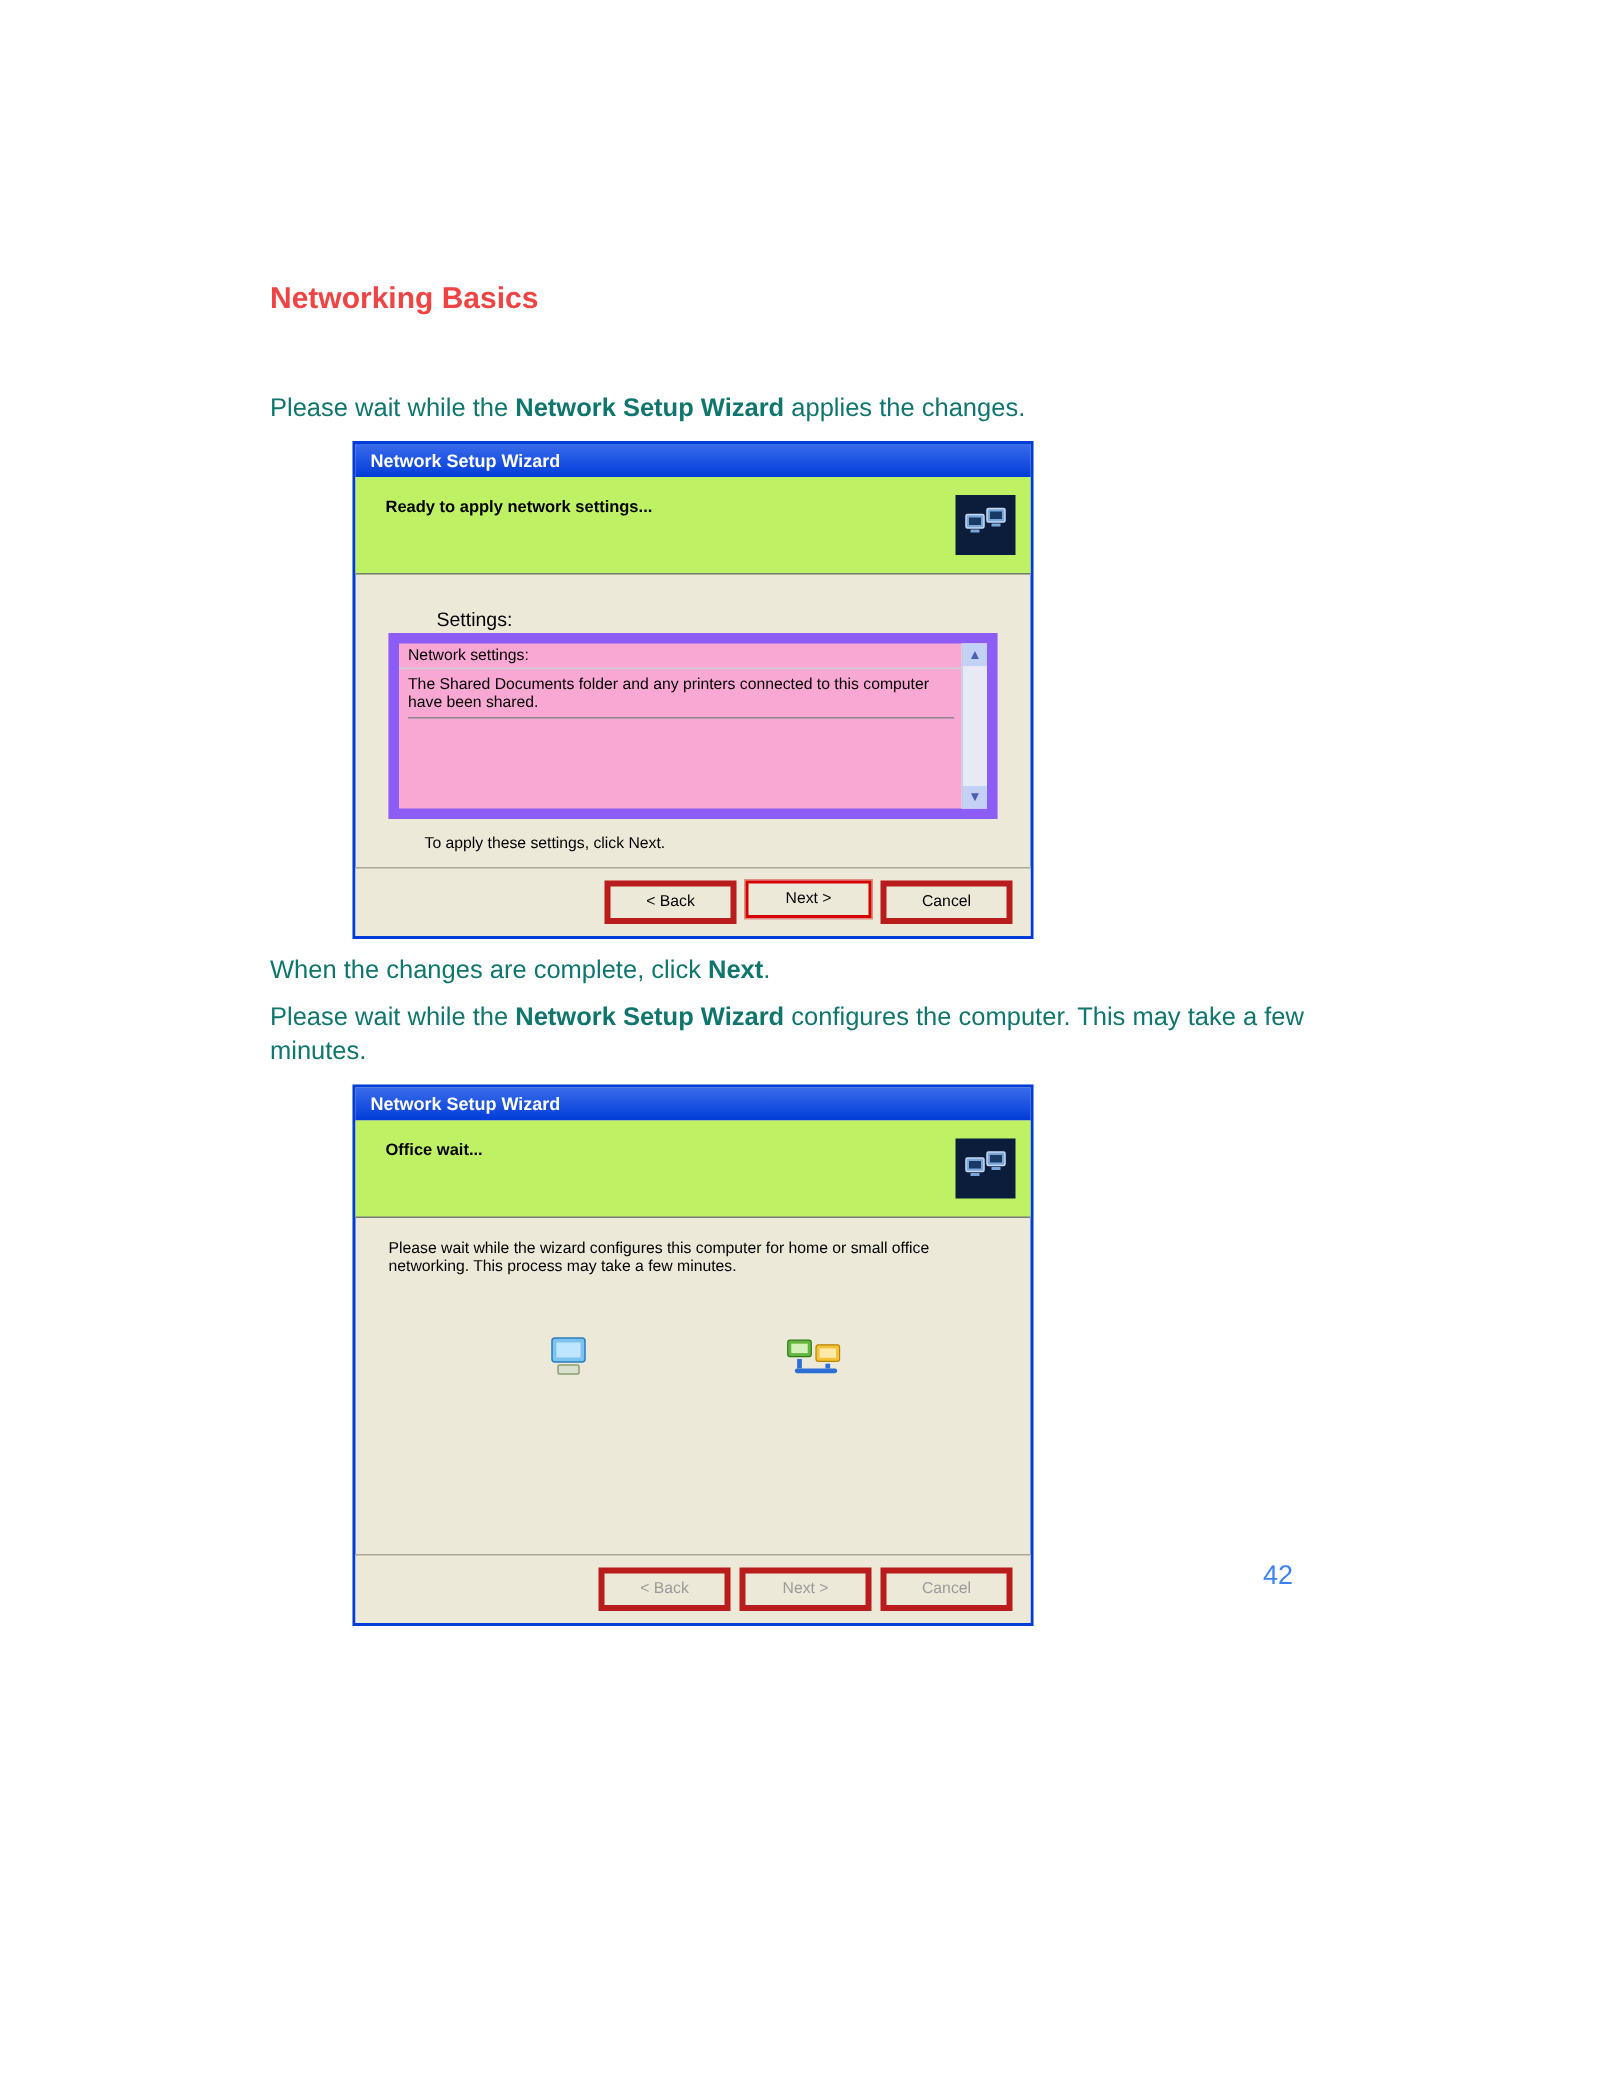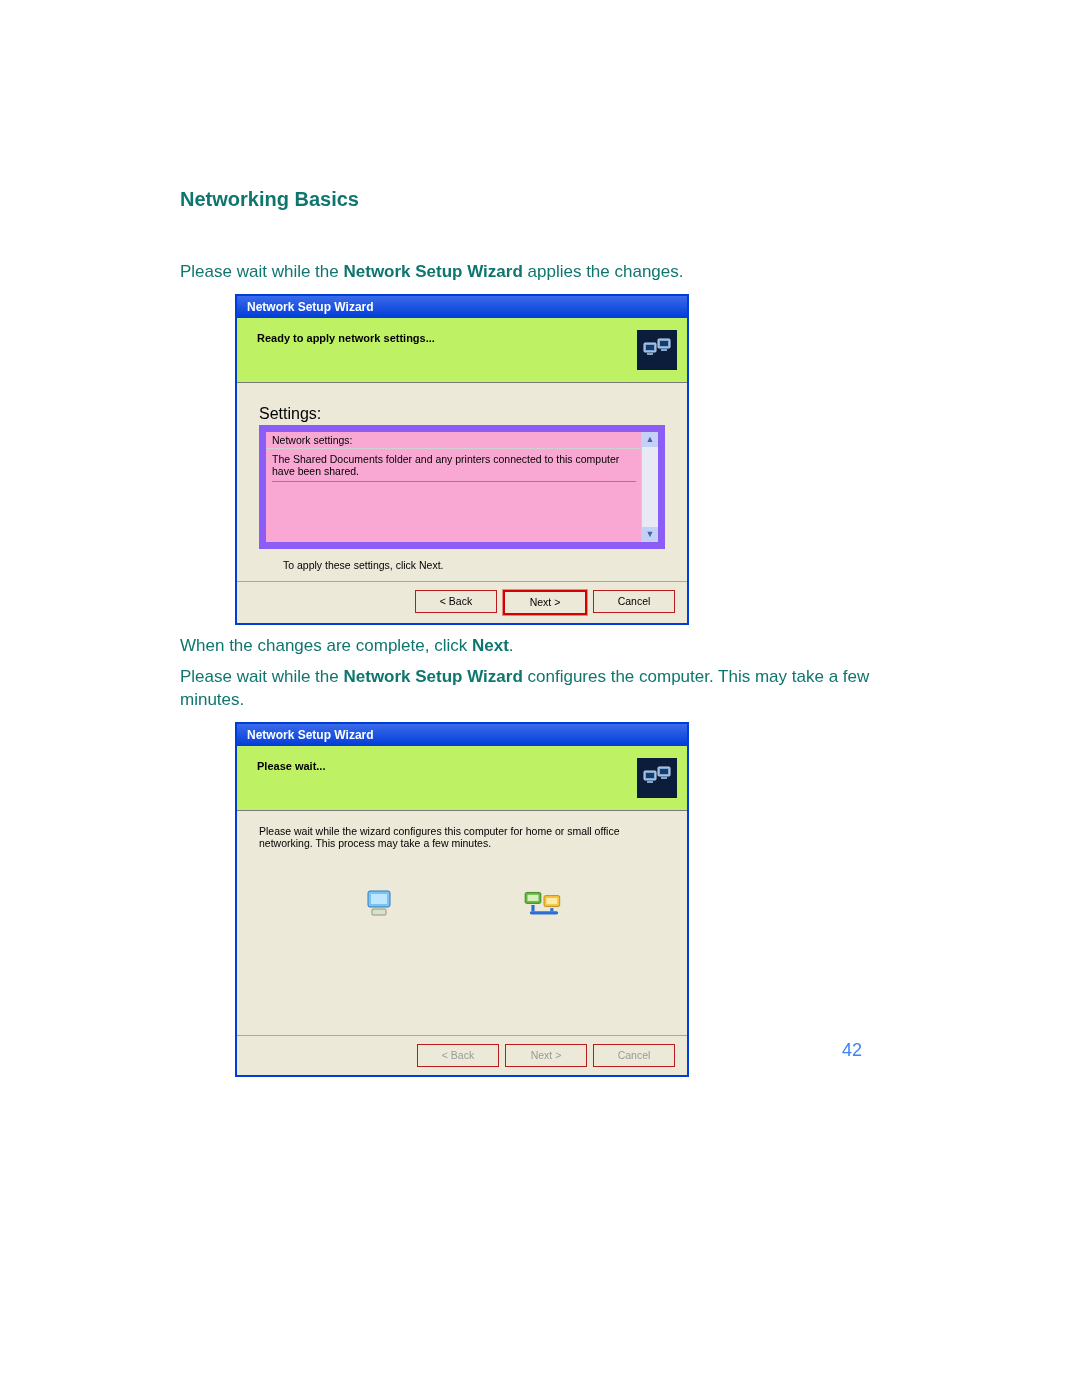--- a/index.html
+++ b/index.html
@@ -11,21 +11,21 @@
     height: 1397px;
     position: relative;
   }
   .page {
     position: absolute;
     left: 180px;
     top: 188px;
     width: 720px;
   }
   .section-heading {
-    color: #0f766e;
+    color: #ef4444;
     font-weight: bold;
     font-size: 20px;
     margin-bottom: 50px;
   }
   .body-text {
     font-size: 17px;
     color: #0f766e;
     margin: 8px 0;
     line-height: 1.35;
   }
@@ -79,34 +79,34 @@
     padding: 8px 12px;
     display: flex;
     justify-content: flex-end;
     gap: 6px;
   }
   .btn {
     min-width: 64px;
     height: 21px;
     font-size: 10.5px;
     background: #ece9d8;
-    border: 1px solid #b91c1c;
+    border: 4px solid #b91c1c;
     display: inline-flex;
     align-items: center;
     justify-content: center;
     padding: 0 8px;
   }
   .btn.disabled { color: #9a9a9a; }
   .highlight-red {
     border: 2px solid #d50000;
     box-shadow: 0 0 0 1px rgba(213,0,0,.4);
   }
 
   
-  .settings-label { margin-top: 8px; font-size:16px;}
+  .settings-label { margin-top: 8px; font-size:13px;margin-left:32px;}
   .settings-box {
     border: 7px solid #8b5cf6;
     background: #f9a8d4;
     height: 110px;
     position: relative;
     margin-top: 2px;
     margin-bottom: 8px;
   }
   .settings-scroll {
     position: absolute; right: 0; top:0; bottom:0;
@@ -222,21 +222,21 @@
   </p>
   <p class="body-text">
     <span>Please wait while the </span><span class="bold">Network Setup Wizard</span><span> configures the computer. This may take a few minutes.</span>
   </p>
 
   <div class="wizard w2">
     <div class="titlebar">
       <span>Network Setup Wizard</span>
     </div>
     <div class="header">
-      <div class="head-text">Please wait...</div>
+      <div class="head-text">Office wait...</div>
       <div class="head-icon">
         <svg viewBox="0 0 32 32">
             <rect x="3" y="9" width="12" height="9" rx="1" fill="#7aa7d8" stroke="#c8d8ee"></rect>
             <rect x="5" y="11" width="8" height="5" fill="#1a3a66"></rect>
             <rect x="17" y="5" width="12" height="9" rx="1" fill="#7aa7d8" stroke="#c8d8ee"></rect>
             <rect x="19" y="7" width="8" height="5" fill="#1a3a66"></rect>
             <rect x="6" y="19" width="6" height="2" fill="#7aa7d8"></rect>
             <rect x="20" y="15" width="6" height="2" fill="#7aa7d8"></rect>
           </svg>
       </div>

